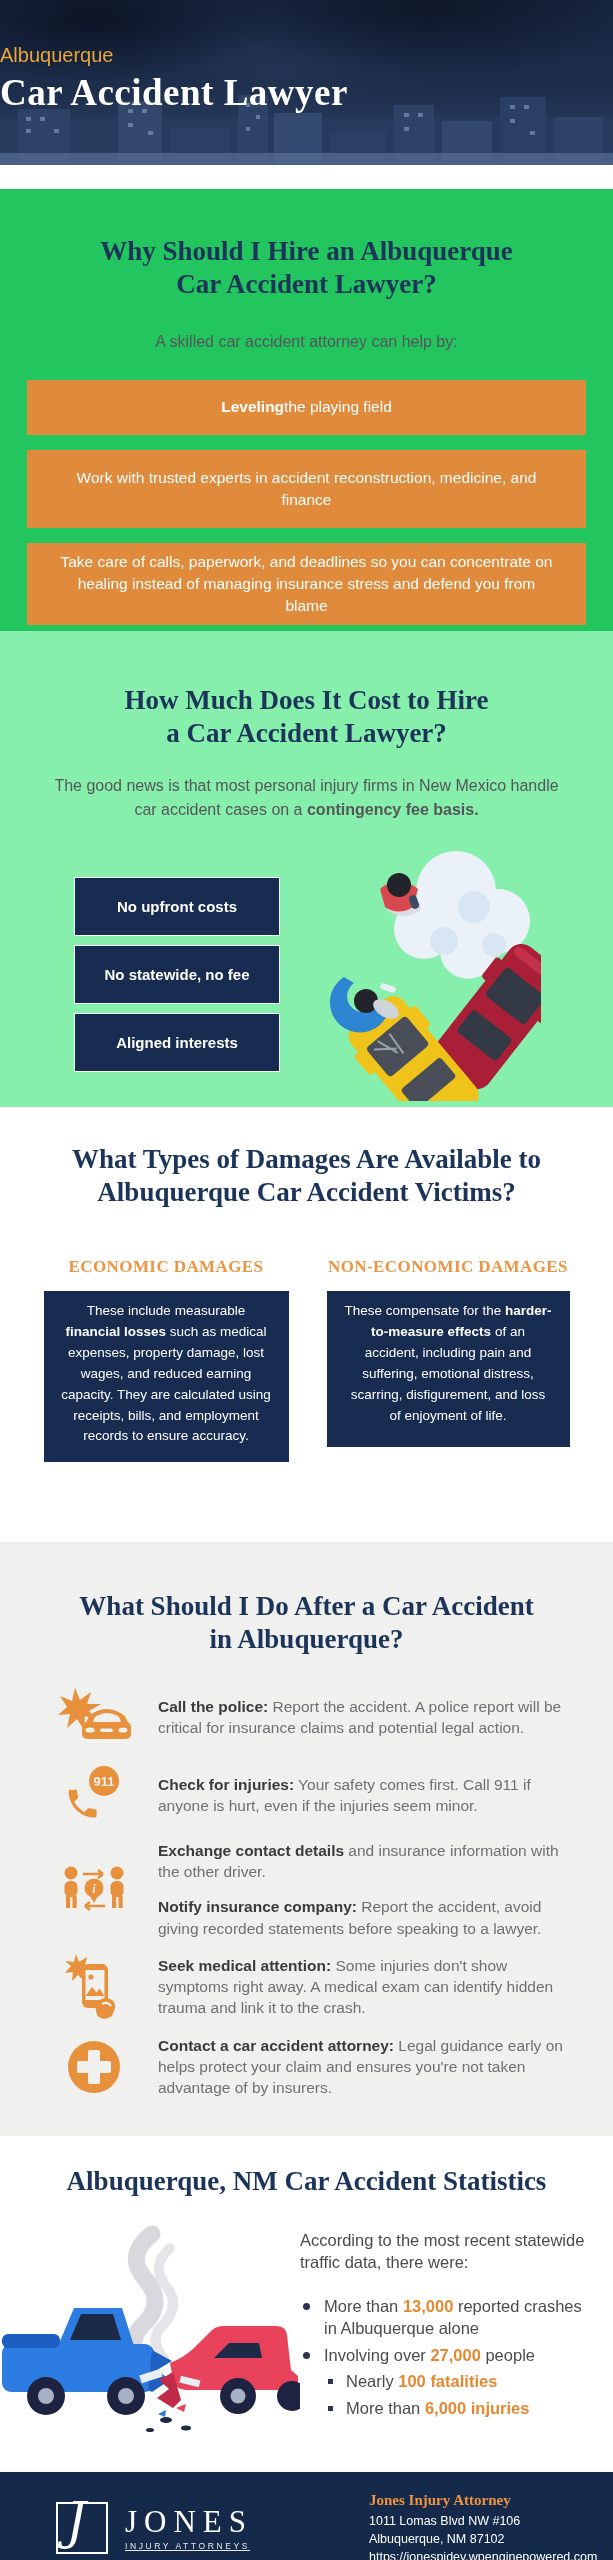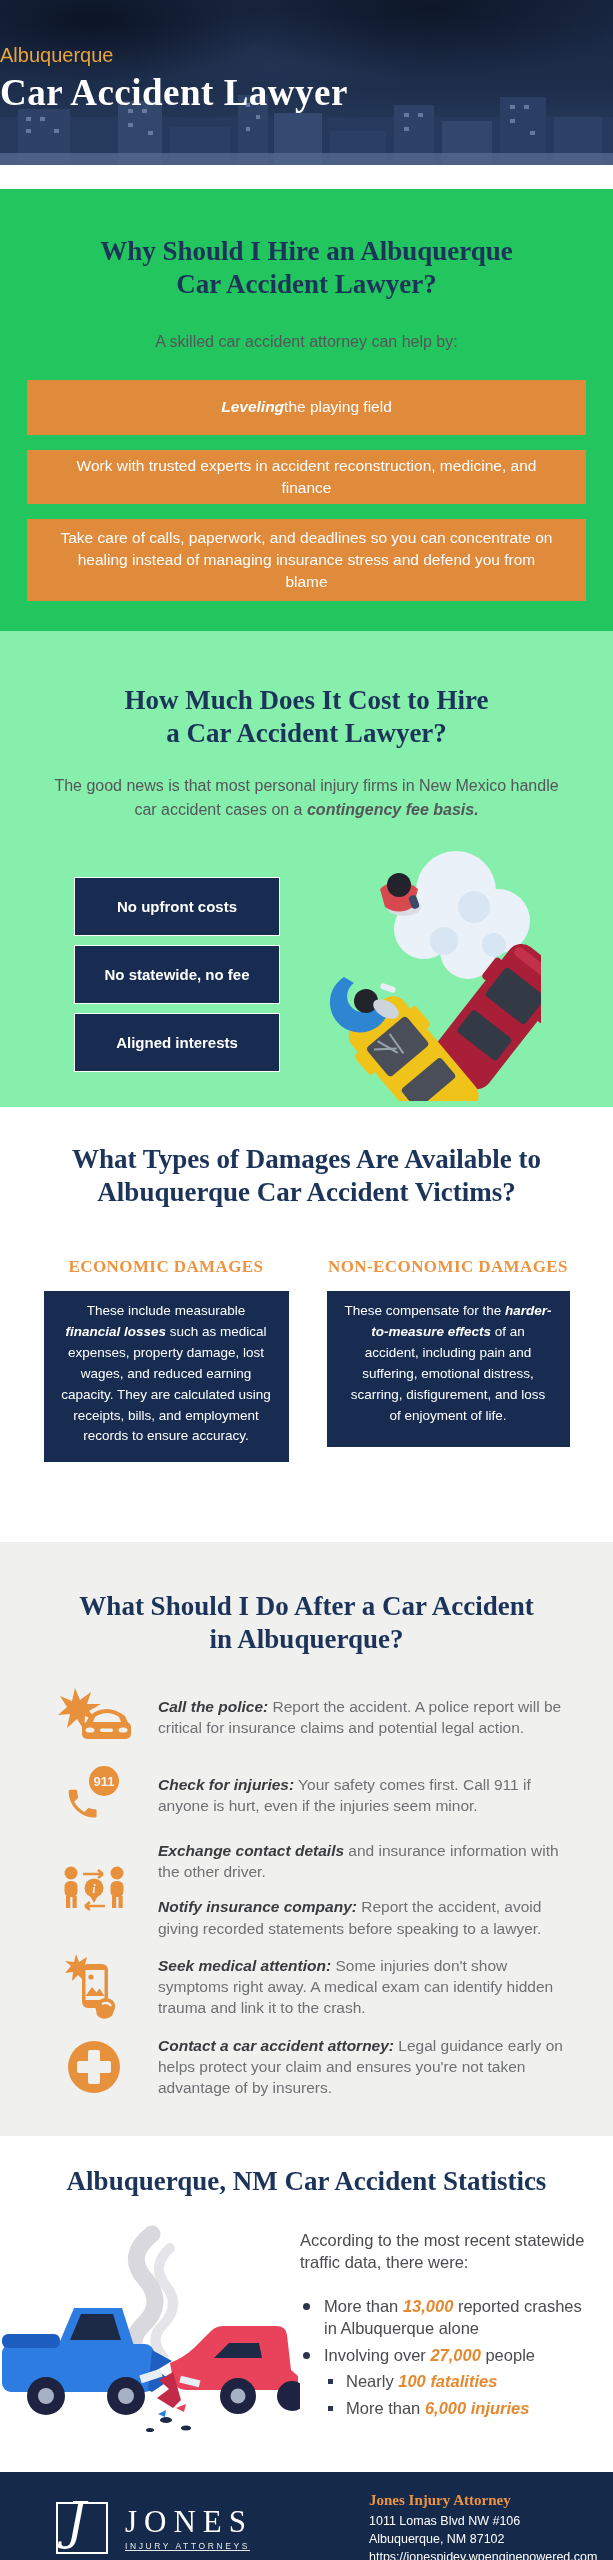--- a/index.html
+++ b/index.html
@@ -14,30 +14,30 @@
       radial-gradient(ellipse 220px 80px at 45% 40%, rgba(40,58,92,.5), transparent 70%),
       linear-gradient(180deg,#182640 0%,#1d2e4c 55%,#31456a 100%);}
   .hero-skyline{position:absolute;left:0;bottom:0;width:613px;height:78px;}
   .hero-city{position:relative;color:#E9A43C;font-size:20px;padding-top:44px;font-weight:400;}
   .hero-title{position:relative;color:#ffffff;font-family:"Liberation Serif",serif;font-weight:700;font-size:37px;margin-top:4px;letter-spacing:.5px;}
 
   
   .sec{position:relative;overflow:hidden;box-sizing:border-box;}
   h2{font-family:"Liberation Serif",serif;font-weight:700;color:#1C3459;text-align:center;
      font-size:27px;line-height:1.24;margin:0;}
-  .seg-bold{font-weight:700;font-style:italic;}
+  .seg-bold{font-weight:700;}
 
   
   .sec-why{height:442px;background:#22c55e;margin-top:24px;}
   .sec-why h2{padding-top:46px;}
   .why-intro{text-align:center;color:#55565A;font-size:16px;margin-top:31px;}
   .bars{margin:29px 27px 0;display:flex;flex-direction:column;gap:15px;}
   .bar{background:#E08A3C;color:#ffffff;font-size:15.5px;text-align:center;line-height:1.42;
        display:flex;align-items:center;justify-content:center;padding:8px 28px;box-sizing:border-box;}
-  .bar-1{height:55px;} .bar-2{height:54px;} .bar-3{height:82px;}
+  .bar-1{height:55px;} .bar-2{height:78px;} .bar-3{height:82px;}
 
   
   .sec-cost{height:476px;background:#86efac;}
   .sec-cost h2{padding-top:53px;}
   .cost-intro{text-align:center;color:#55565A;font-size:16px;line-height:1.5;margin:23px 48px 0;}
   .cost-body{display:flex;align-items:center;margin:27px 0 0 74px;gap:26px;}
   .benefit-col{display:flex;flex-direction:column;gap:9px;width:206px;flex-shrink:0;}
   .benefit{background:#172C50;border:1px solid #fdfdfd;color:#fff;font-weight:700;font-size:15px;
            height:57px;display:flex;align-items:center;justify-content:center;}
   .cost-illu{width:235px;height:252px;}

